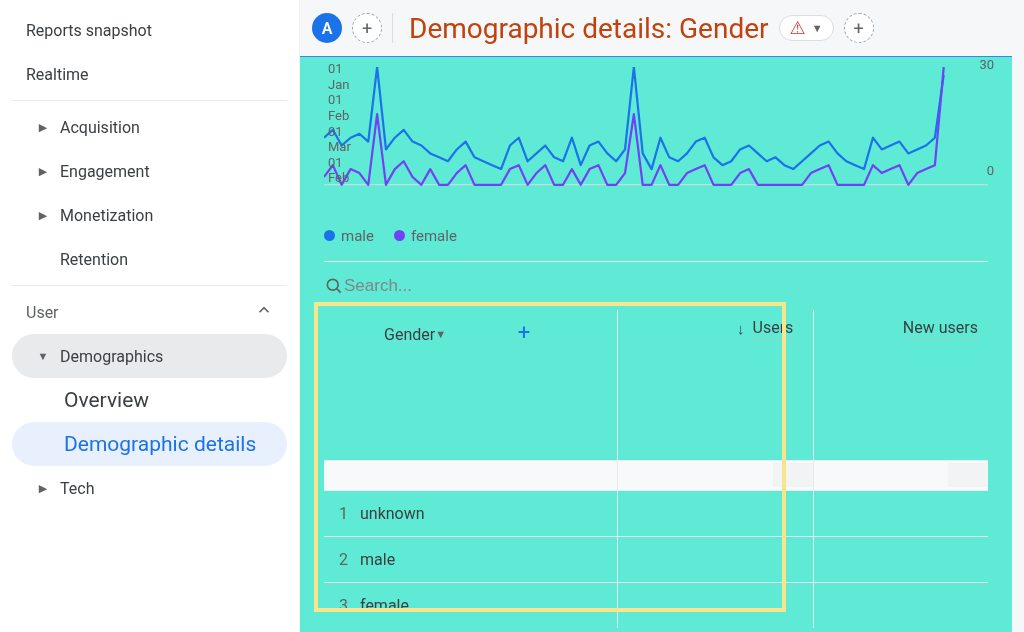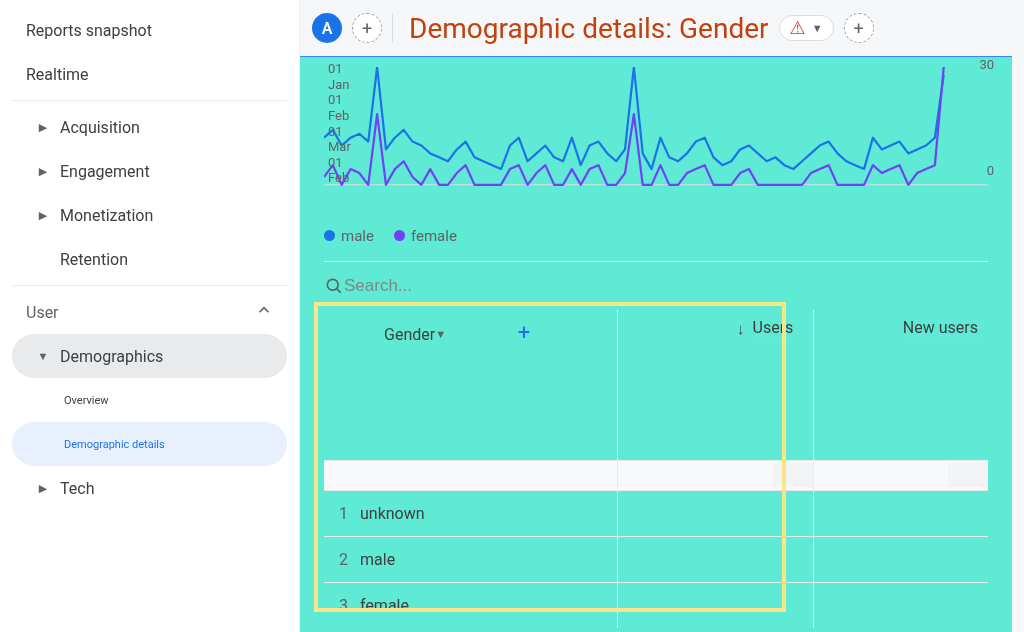--- a/index.html
+++ b/index.html
@@ -45,21 +45,21 @@
   }
   .side-item .tri {
     width: 18px;
     display: inline-flex;
     justify-content: center;
     margin-right: 8px;
     color: #5f6368;
     font-size: 11px;
   }
   .side-item.indent1 { padding-left: 22px; font-size: 16px; }
-  .side-item.indent2 { padding-left: 52px; font-size: 11px; }
+  .side-item.indent2 { padding-left: 52px; font-size: 21px; }
   .side-item.active-grey {
     background: #e9eaeb;
   }
   .side-item.active-blue {
     background: #e8f0fe;
     color: #1a73e8;
   }
   
   .main {
     flex: 1;

